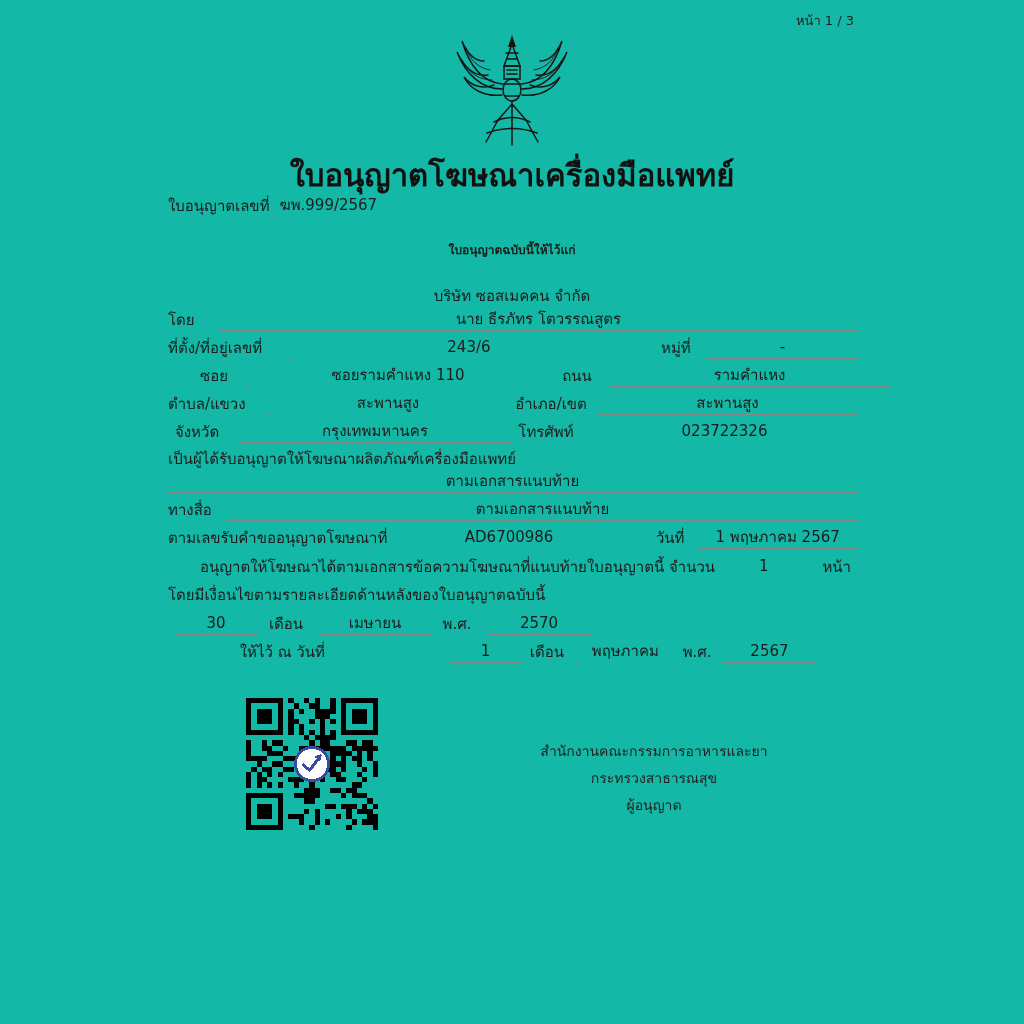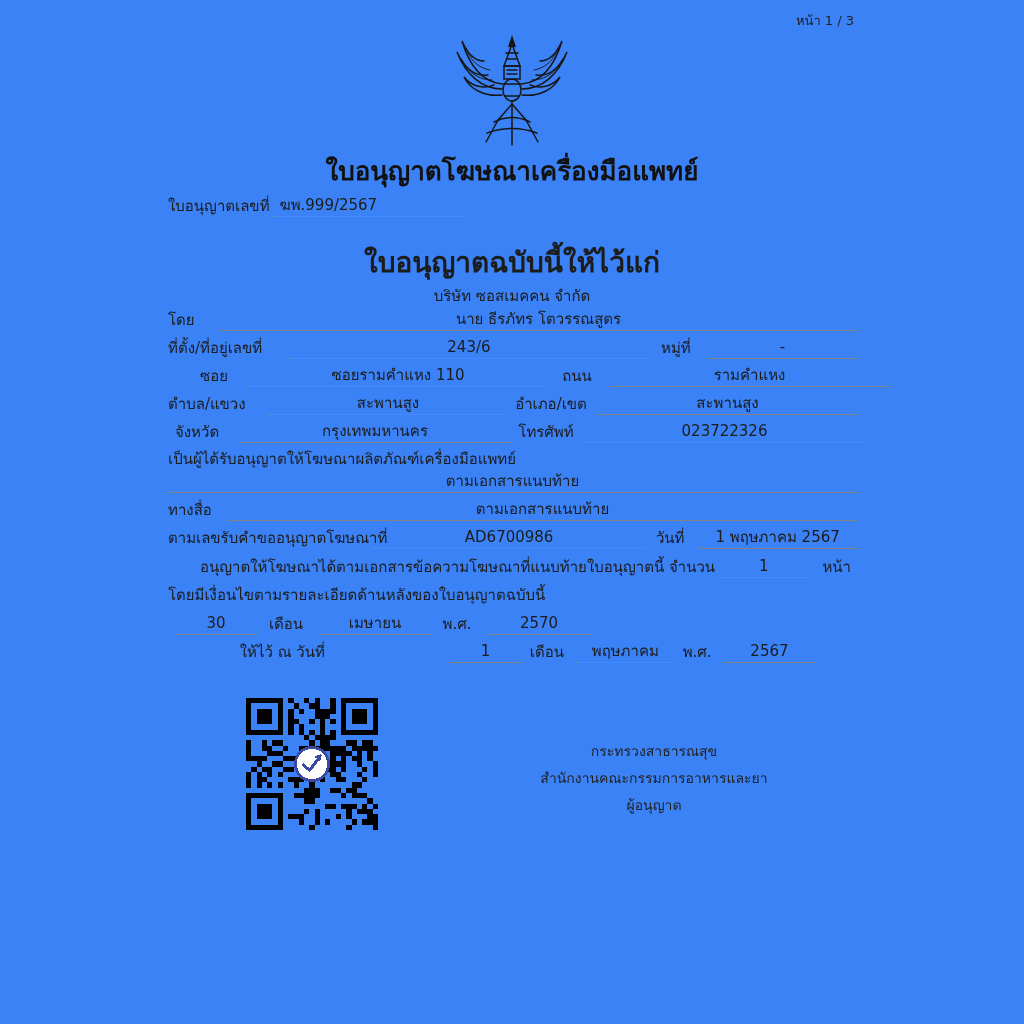--- a/index.html
+++ b/index.html
@@ -4,55 +4,55 @@
 <style>
   html,body{margin:0;padding:0;}
   body{
     width:1024px;height:1024px;
     background:#ffffff;
     font-family:"DejaVu Sans", sans-serif;
     color:#1c1c1c;
     position:relative;
     overflow:hidden;
   }
-  .page{position:absolute;inset:0;background:#3b82f6;}
+  .page{position:absolute;inset:0;background:#14b8a6;}
 
   .page-indicator{
     position:absolute;top:10px;right:170px;
     font-size:13px;color:#222;white-space:nowrap;
   }
 
   .emblem{
     position:absolute;top:32px;left:50%;transform:translateX(-50%);
     width:140px;height:118px;
   }
 
   .doc-title{
     position:absolute;top:150px;left:0;width:100%;
-    text-align:center;font-size:26px;font-weight:bold;color:#111;
+    text-align:center;font-size:31px;font-weight:bold;color:#111;
   }
 
   .row{
     position:absolute;display:flex;align-items:flex-end;
     font-size:15px;line-height:1.25;white-space:nowrap;
   }
   .lbl{white-space:nowrap;padding:0 4px 1px 0;}
   .val{
     border-bottom:1.4px dotted #8a8a8a;
     text-align:center;padding-bottom:1px;min-height:18px;
   }
   .val.left{text-align:left;padding-left:6px;}
   .fill{flex:1;}
 
   .row-license-no{top:196px;left:168px;width:300px;}
   .row-license-no .val{width:186px;}
 
   .issued-to-heading{
     position:absolute;top:240px;left:0;width:100%;
-    text-align:center;font-size:28px;font-weight:bold;
+    text-align:center;font-size:12px;font-weight:bold;
   }
   .company-line{
     position:absolute;top:284px;left:0;width:100%;
     text-align:center;font-size:15px;
   }
 
   .row-by{top:310px;left:168px;width:689px;}
   .row-by .lbl{width:48px;}
 
   .row-address{top:338px;left:168px;width:689px;}
@@ -541,18 +541,18 @@
     <div class="qr-logo">
       <svg viewBox="0 0 24 24">
         <circle cx="12" cy="12" r="10.5" fill="#ffffff" stroke="#3b4aa0" stroke-width="1.8"></circle>
         <path d="M6.5 12.5 L10.5 16 L16.5 8" fill="none" stroke="#3b4aa0" stroke-width="1.8" stroke-linecap="round" stroke-linejoin="round"></path>
         <path d="M14.5 7.5 L17.5 6.5 L16.8 9.5" fill="none" stroke="#3b4aa0" stroke-width="1.3" stroke-linecap="round" stroke-linejoin="round"></path>
       </svg>
     </div>
   </div>
 
   <div class="footer-block">
+    <div>สำนักงานคณะกรรมการอาหารและยา</div>
     <div>กระทรวงสาธารณสุข</div>
-    <div>สำนักงานคณะกรรมการอาหารและยา</div>
     <div>ผู้อนุญาต</div>
   </div>
 
 </div>
 
 </body></html>

